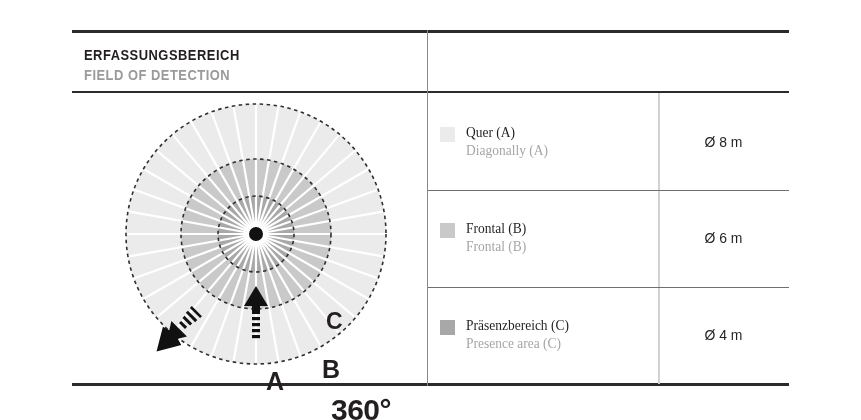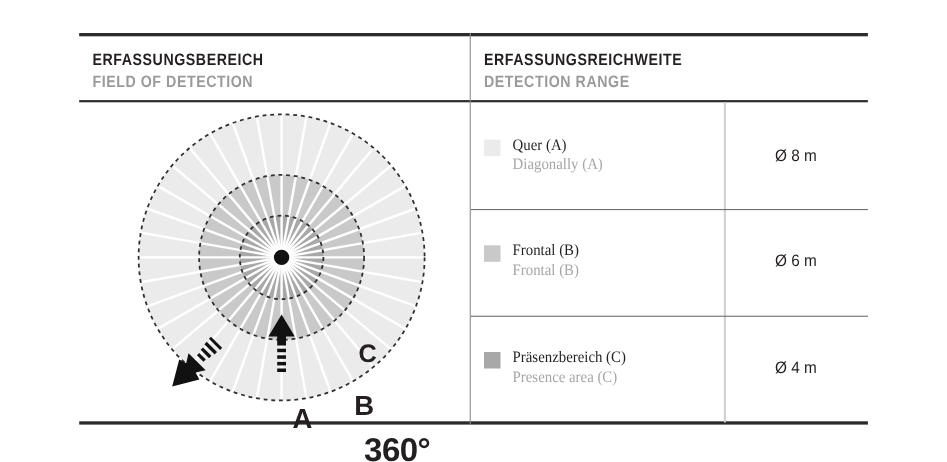--- a/index.html
+++ b/index.html
@@ -80,24 +80,20 @@
   <div class="rule rule-bottom"></div>
   <div class="vdiv-main"></div>
   <div class="vdiv-sub"></div>
 
   <div class="rowline" style="top:190px"></div>
   <div class="rowline" style="top:287px"></div>
 
   <div class="hdr hdr-left">
     <div class="de">ERFASSUNGSBEREICH</div>
     <div class="en">FIELD OF DETECTION</div>
-  </div>
-  <div class="hdr hdr-right">
-    <div class="de">ERFASSUNGSREICHWEITE</div>
-    <div class="en">DETECTION RANGE</div>
   </div>
 
   <div class="lrow" style="top:123px">
     <div class="sw" style="background: rgb(235, 235, 235);"></div>
     <div class="txt">
       <div class="de">Quer (A)</div>
       <div class="en">Diagonally (A)</div>
     </div>
   </div>
   <div class="rng" style="top:133px">Ø 8 m</div>

